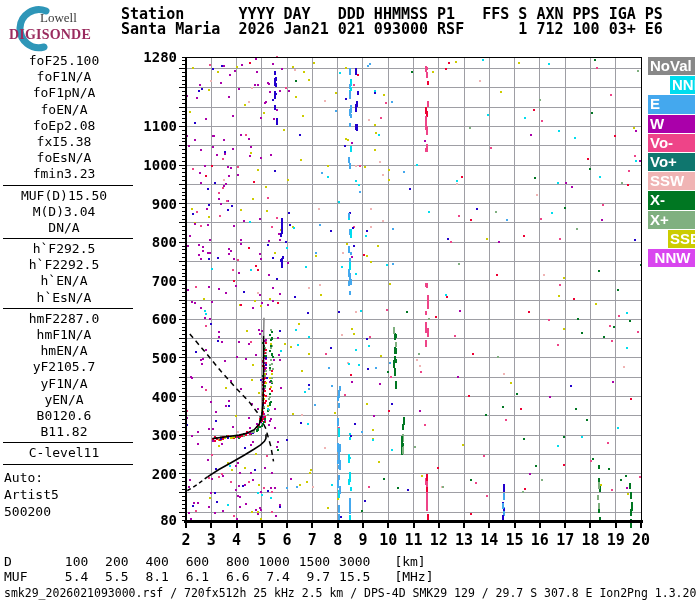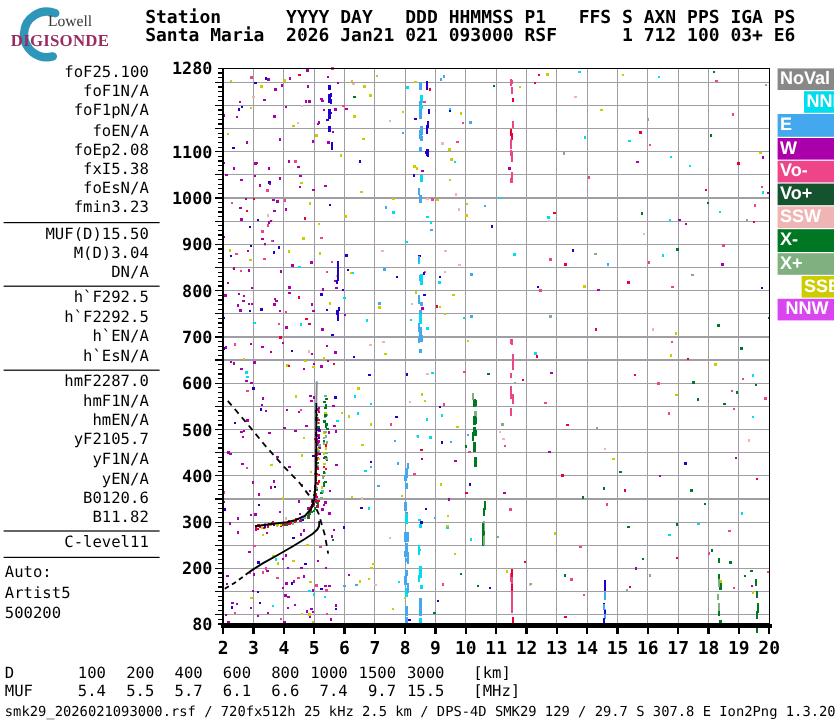--- a/index.html
+++ b/index.html
@@ -12,21 +12,21 @@
        font-size:13px;color:#3a3a3a}
   .logo-digi{position:absolute;left:7px;top:25px;font-family:"Liberation Serif",serif;
        font-weight:bold;font-size:14px;color:#9a2b5e;letter-spacing:.2px}
 
   .hdr{position:absolute;left:121px;top:7px}
   .hdr pre{margin:0;font-family:"DejaVu Sans Mono",monospace;font-weight:bold;
        font-size:15px;line-height:14.5px;white-space:pre}
 
   .sidebar{position:absolute;left:3px;top:51px;width:130px;font-size:13px}
   .pgroup{border-bottom:1px solid #000;padding:2px 0}
-  .prow{display:flex;justify-content:flex-end;height:16.2px;line-height:16.2px;padding-left:1px}
+  .prow{display:flex;justify-content:center;height:16.2px;line-height:16.2px;padding-left:1px}
   .prow .val{padding-right:9px}
   .auto{padding-top:4px}
   .auto div{height:17.3px;line-height:17.3px;padding-left:1px}
 
   .legend{position:absolute;left:648px;top:57px;width:47px}
   .legend-item{height:18.3px;line-height:18.6px;margin-bottom:0.9px;color:#fff;
        font-family:"Liberation Sans",sans-serif;font-weight:bold;font-size:15px;
        padding-left:2px;box-sizing:border-box;overflow:hidden}
 
   .btable{position:absolute;left:4px;top:555px;font-size:13px}
@@ -1440,21 +1440,21 @@
       <div>500200</div>
     </div>
   </div>
 
 <div class="legend" id="legend">
     <div class="legend-item" style="background: rgb(136, 136, 136);">NoVal</div>
     <div class="legend-item" style="background: rgb(0, 221, 238); margin-left: 22px;">NNE</div>
     <div class="legend-item" style="background: rgb(68, 168, 238);">E</div>
     <div class="legend-item" style="background: rgb(170, 0, 170);">W</div>
     <div class="legend-item" style="background: rgb(238, 68, 136);">Vo-</div>
-    <div class="legend-item" style="background: #14532d;">Vo+</div>
+    <div class="legend-item" style="background: #0f766e;">Vo+</div>
     <div class="legend-item" style="background: rgb(240, 180, 180);">SSW</div>
     <div class="legend-item" style="background: rgb(0, 119, 34);">X-</div>
     <div class="legend-item" style="background: rgb(128, 176, 128);">X+</div>
     <div class="legend-item" style="background: rgb(204, 204, 0); margin-left: 20px;">SSE</div>
     <div class="legend-item" style="background: #d946ef; text-align: center;">NNW</div>
   </div>
 
 <div class="btable" id="btable">
     <div class="brow">
       <span class="blabel">D</span>
@@ -1465,21 +1465,21 @@
       <span class="bcell">800</span>
       <span class="bcell">1000</span>
       <span class="bcell">1500</span>
       <span class="bcell">3000</span>
       <span class="bunit">[km]</span>
     </div>
     <div class="brow">
       <span class="blabel">MUF</span>
       <span class="bcell">5.4</span>
       <span class="bcell">5.5</span>
-      <span class="bcell">5.7</span>
+      <span class="bcell">8.1</span>
       <span class="bcell">6.1</span>
       <span class="bcell">6.6</span>
       <span class="bcell">7.4</span>
       <span class="bcell">9.7</span>
       <span class="bcell">15.5</span>
       <span class="bunit">[MHz]</span>
     </div>
   </div>
 
 <div class="footer">smk29_2026021093000.rsf / 720fx512h 25 kHz 2.5 km / DPS-4D SMK29 129 / 29.7 S 307.8 E Ion2Png 1.3.20</div>

